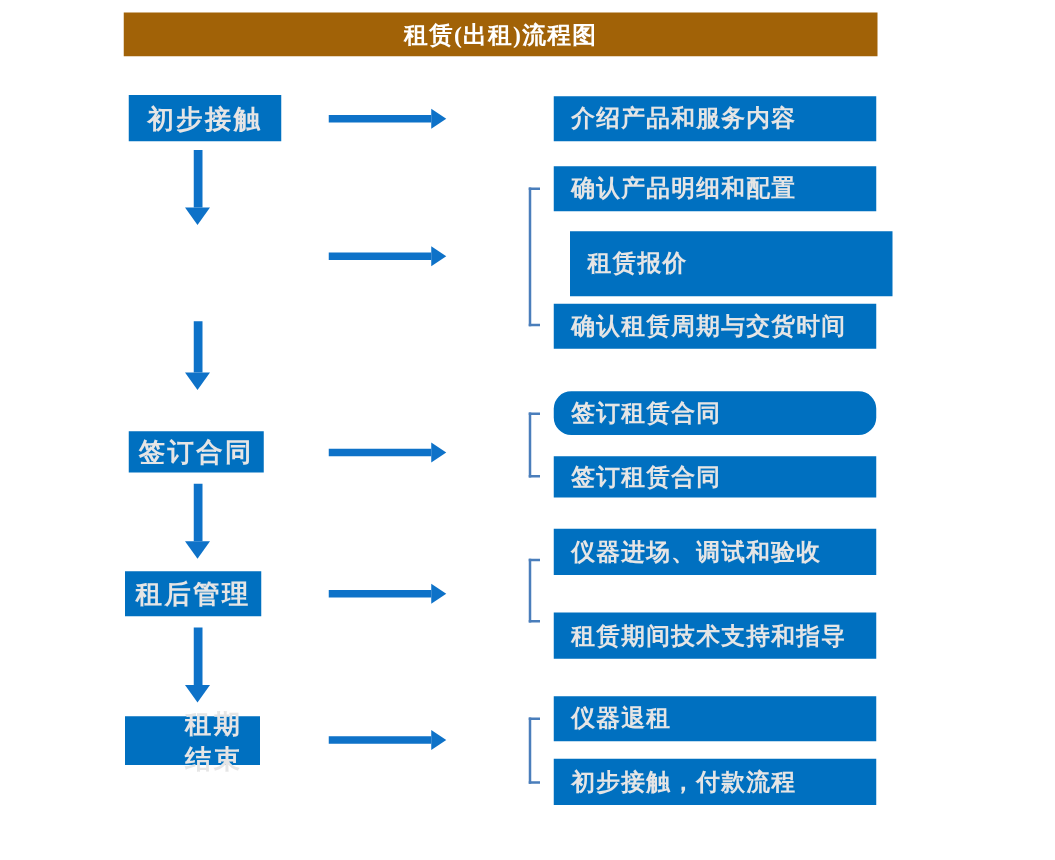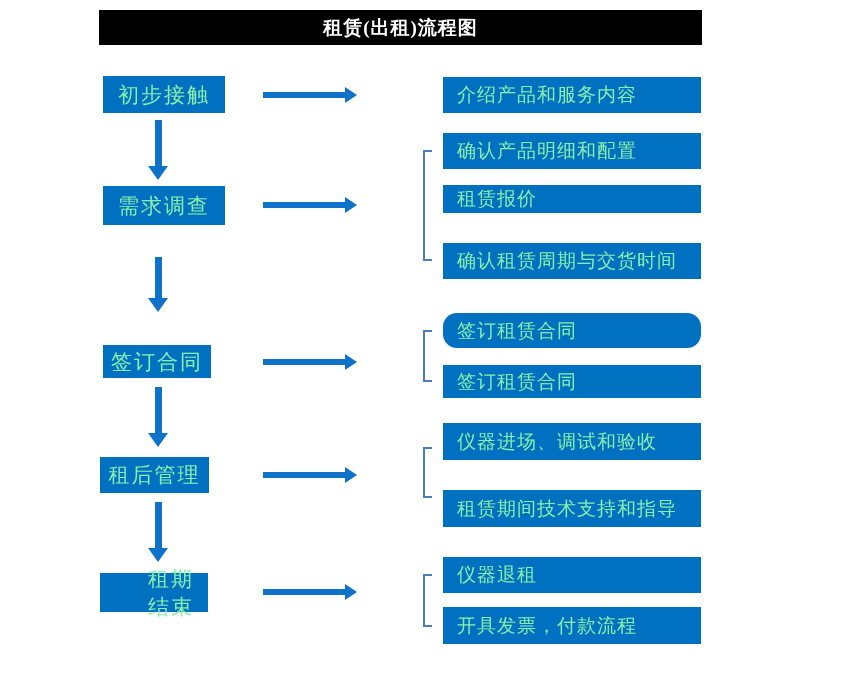--- a/index.html
+++ b/index.html
@@ -7,49 +7,49 @@
     position: relative;
     width: 844px;
     height: 688px;
     background: #ffffff;
     overflow: hidden;
     font-family: "Liberation Serif", "DejaVu Serif", serif;
   }
   .box {
     position: absolute;
     background: #0070C0;
-    color: #86efac;
-    font-weight: normal;
+    color: #e5e5e5;
+    font-weight: bold;
     display: flex;
     align-items: center;
     box-sizing: border-box;
   }
   .title-bar {
     position: absolute;
     left: 99px; top: 10px; width: 603px; height: 35px;
-    background: #000000;
+    background: #a16207;
     color: #ffffff;
     font-weight: bold;
     font-size: 19px;
     display: flex;
     align-items: center;
     justify-content: center;
     letter-spacing: 1px;
   }
   .step { justify-content: center; font-size: 21px; letter-spacing: 2px; }
   .s1 { left: 103px; top: 76px;  width: 122px; height: 37px; }
   .s2 { left: 103px; top: 186px; width: 122px; height: 39px; }
   .s3 { left: 103px; top: 345px; width: 108px; height: 33px; }
   .s4 { left: 100px; top: 457px; width: 109px; height: 36px; }
   .s5 { left: 100px; top: 573px; width: 108px; height: 39px; padding-left: 48px; }
 
   .out { left: 443px; width: 258px; font-size: 19px; padding-left: 14px; letter-spacing: 1px; }
   .o1  { top: 77px;  height: 36px; }
   .o2  { top: 133px; height: 36px; }
-  .o3  { top: 185px; height: 28px; }
+  .o3  { top: 185px; height: 52px; margin-left: 13px; }
   .o4  { top: 243px; height: 36px; }
   .o5  { top: 313px; height: 35px; border-radius: 14px; }
   .o6  { top: 365px; height: 33px; }
   .o7  { top: 423px; height: 37px; }
   .o8  { top: 490px; height: 37px; }
   .o9  { top: 557px; height: 36px; }
   .o10 { top: 607px; height: 37px; }
 
   
   .harrow { position: absolute; left: 263px; width: 94px; height: 16px; }
@@ -99,21 +99,20 @@
   .b4 { top: 574px; height: 53px; }
 </style>
 </head>
 <body>
 
 <div class="canvas">
 
   <div class="title-bar">租赁(出租)流程图</div>
 
   <div class="box step s1">初步接触</div>
-  <div class="box step s2">需求调查</div>
   <div class="box step s4">租后管理</div>
   <div class="box step s3">签订合同</div>
   <div class="box step s5">租期结束</div>
 
   <div class="varrow va1">
       <div class="vshaft"></div>
       <div class="vhead"></div>
     </div>
   <div class="varrow va2">
       <div class="vshaft"></div>
@@ -156,15 +155,15 @@
 
   <div class="box out o1">介绍产品和服务内容</div>
   <div class="box out o2">确认产品明细和配置</div>
   <div class="box out o3">租赁报价</div>
   <div class="box out o4">确认租赁周期与交货时间</div>
   <div class="box out o5">签订租赁合同</div>
   <div class="box out o6">签订租赁合同</div>
   <div class="box out o7">仪器进场、调试和验收</div>
   <div class="box out o8">租赁期间技术支持和指导</div>
   <div class="box out o9">仪器退租</div>
-  <div class="box out o10">开具发票，付款流程</div>
+  <div class="box out o10">初步接触，付款流程</div>
 
 </div>
 
 </body></html>

